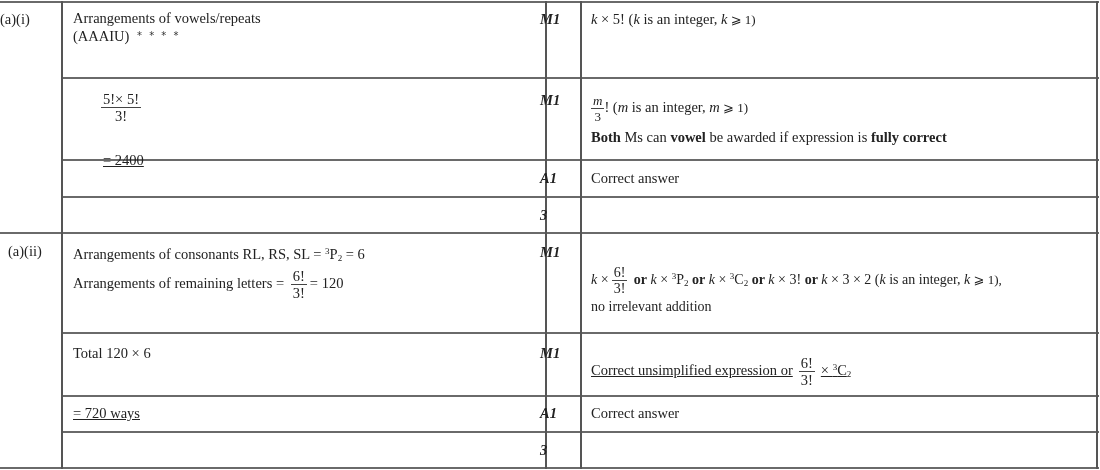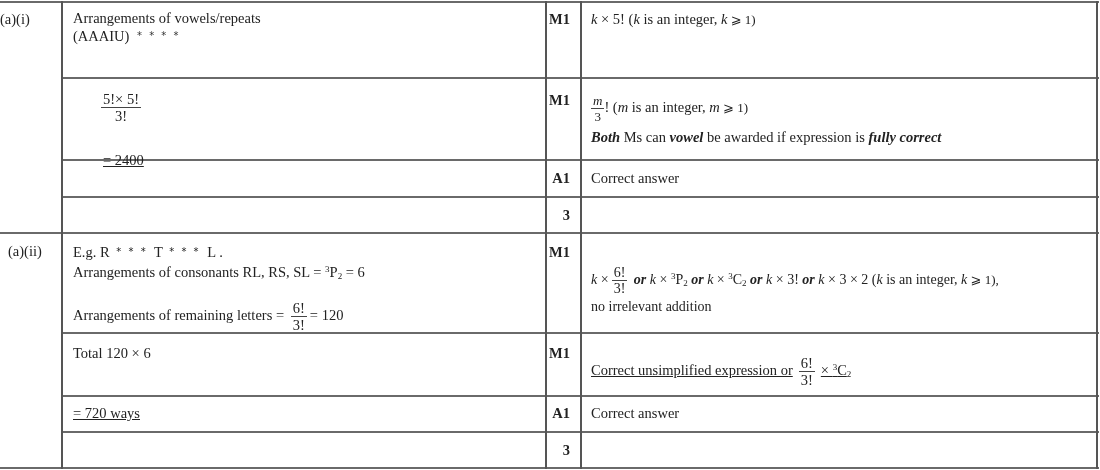--- a/index.html
+++ b/index.html
@@ -1,26 +1,26 @@
 <!DOCTYPE html>
 <html><head>
   <meta charset="utf-8">
   <style>
     html, body { margin: 0; padding: 0; background: #ffffff; }
     body { width: 1100px; height: 470px; position: relative; overflow: hidden;
            font-family: "Liberation Serif", "DejaVu Serif", serif; color: #222; font-size: 14.5px; }
     .hline { position: absolute; height: 2px; background: #6a6a6a; }
     .vline { position: absolute; width: 2px; background: #555; }
     .cell { position: absolute; line-height: 17px; }
-    .mark { position: absolute; font-weight: bold; text-align: right; width: 30px; }
+    .mark { position: absolute; font-weight: bold; text-align: left; width: 30px; font-style: italic; }
     .frac { display: inline-flex; flex-direction: column; align-items: center; vertical-align: middle; margin: 0 3px; }
     .frac .num { border-bottom: 1.5px solid #444; padding: 0 2px; line-height: 15px; text-align: right; }
     .frac .den { line-height: 16px; padding: 0 2px; }
     i { font-style: italic; }
-    b { font-weight: bold; font-style: italic; }
+    b { font-weight: bold; }
     sup, sub { font-size: 9px; }
     sup { vertical-align: 5px; } sub { vertical-align: -2px; }
     .geq { font-size: 13px; }
   </style>
 </head>
 <body>
 
 <div class="hline" style="left:0; top:1px; width:1099px;"></div>
 <div class="hline" style="left:62px; top:77px; width:1037px;"></div>
 <div class="hline" style="left:62px; top:159px; width:1037px;"></div>
@@ -67,29 +67,22 @@
 
 <div class="cell" style="left:103px; top:152px;text-decoration:underline;">= 2400</div>
 <div class="mark" style="left:540px; top:170px;">A1</div>
 <div class="cell" style="left:591px; top:170px;">Correct answer</div>
 
 <div class="mark" style="left:540px; top:207px;">3</div>
 
 <div class="cell" style="left:8px; top:243px;">(a)(ii)</div>
 
 <div class="cell" style="left:73px; top:243px;">
-  <div>
-    <span>E.g. R</span>
-    <span style="font-family:'DejaVu Sans',sans-serif; font-size:10px; letter-spacing:2px; vertical-align:2px; margin:0 3px;">* * *</span>
-    <span>T</span>
-    <span style="font-family:'DejaVu Sans',sans-serif; font-size:10px; letter-spacing:2px; vertical-align:2px; margin:0 3px;">* * *</span>
-    <span>L .</span>
-  </div>
   <div><span>Arrangements of consonants RL, RS, SL = </span><sup>3</sup><span>P</span><sub>2</sub><span> = 6</span></div>
-  <div style="margin-top:16px;"><span>Arrangements of remaining letters = </span><span class="frac">
+  <div style="margin-top:2px;"><span>Arrangements of remaining letters = </span><span class="frac">
         <span class="num">6!</span>
         <span class="den">3!</span>
       </span><span>= 120</span></div>
 </div>
 <div class="mark" style="left:540px; top:244px;">M1</div>
 <div class="cell" style="left:591px; top:265px; font-size:14px;">
   <div style="white-space:nowrap;">
     <i>k</i><span> ×</span><span class="frac">
         <span class="num">6!</span>
         <span class="den">3!</span>

